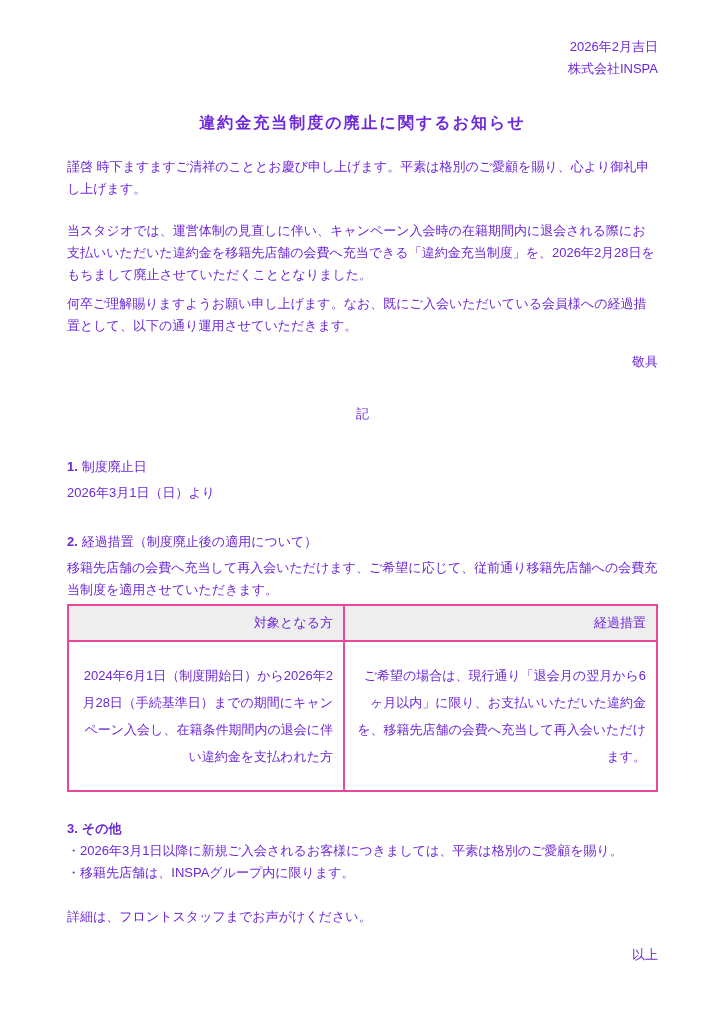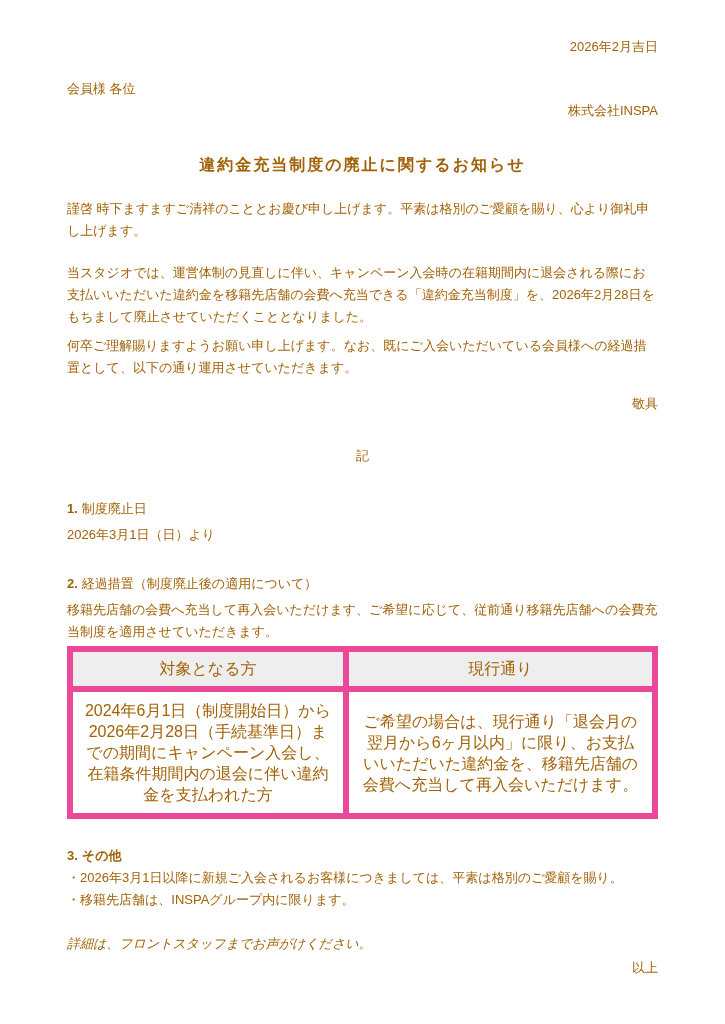--- a/index.html
+++ b/index.html
@@ -2,21 +2,21 @@
 <html lang="ja"><head>
 <meta charset="utf-8">
 <style>
   * { margin: 0; padding: 0; box-sizing: border-box; }
   html, body { background: #9b9b9b; }
   .page {
     width: 725px;
     height: 1024px;
     margin: 0 auto;
     background: #ffffff;
-    color: #a16207;
+    color: #6d28d9;
     font-family: "Liberation Sans", "DejaVu Sans", sans-serif;
     font-size: 13px;
     line-height: 22px;
     padding: 30px 67px 0 67px;
     overflow: hidden;
     position: relative;
   }
   .right { text-align: right; }
   .center { text-align: center; }
   .date-line { margin-top: 6px; }
@@ -39,46 +39,45 @@
   .sec-heading-2 { margin-top: 27px; }
   .sec-body { margin-top: 4px; }
   .sec-heading-3 { margin-top: 26px; font-weight: bold; }
   table.notice-table {
     width: 100%;
     border-collapse: collapse;
     margin-top: 3px;
     table-layout: fixed;
   }
   .notice-table th, .notice-table td {
-    border: 6px solid #ec4899;
-    text-align: center;
+    border: 2px solid #ec4899;
+    text-align: right;
     font-weight: normal;
-    font-size: 16px;
+    font-size: 13px;
   }
   .notice-table th {
     background: #eeeeee;
     padding: 6px 10px;
   }
   .notice-table td {
-    padding: 8px 10px;
+    padding: 20px 10px;
     vertical-align: middle;
-    line-height: 21px;
+    line-height: 27px;
   }
   .col-target { width: 276px; }
-  .footer-note { margin-top: 22px; font-style: italic; }
-  .end-marker { margin-top: 2px; }
+  .footer-note { margin-top: 22px; }
+  .end-marker { margin-top: 16px; }
 </style>
 </head>
 <body>
 
 <div class="page">
 
   <p class="date-line right">2026年2月吉日</p>
 
-  <p class="recipient">会員様 各位</p>
 
   <p class="right">株式会社INSPA</p>
 
   <h1 class="doc-title">違約金充当制度の廃止に関するお知らせ</h1>
 
   <p class="greeting">謹啓 時下ますますご清祥のこととお慶び申し上げます。平素は格別のご愛顧を賜り、心より御礼申し上げます。</p>
 
   <p class="body1">当スタジオでは、運営体制の見直しに伴い、キャンペーン入会時の在籍期間内に退会される際にお支払いいただいた違約金を移籍先店舗の会費へ充当できる「違約金充当制度」を、2026年2月28日をもちまして廃止させていただくこととなりました。</p>
 
   <p class="body2">何卒ご理解賜りますようお願い申し上げます。なお、既にご入会いただいている会員様への経過措置として、以下の通り運用させていただきます。</p>
@@ -98,21 +97,21 @@
   <p class="sec-body">移籍先店舗の会費へ充当して再入会いただけます、ご希望に応じて、従前通り移籍先店舗への会費充当制度を適用させていただきます。</p>
 
   <table class="notice-table">
     <colgroup>
       <col class="col-target">
       <col>
     </colgroup>
     <thead>
       <tr>
         <th>対象となる方</th>
-        <th>現行通り</th>
+        <th>経過措置</th>
       </tr>
     </thead>
     <tbody>
       <tr>
         <td>2024年6月1日（制度開始日）から2026年2月28日（手続基準日）までの期間にキャンペーン入会し、在籍条件期間内の退会に伴い違約金を支払われた方</td>
         <td>ご希望の場合は、現行通り「退会月の翌月から6ヶ月以内」に限り、お支払いいただいた違約金を、移籍先店舗の会費へ充当して再入会いただけます。</td>
       </tr>
     </tbody>
   </table>
 

